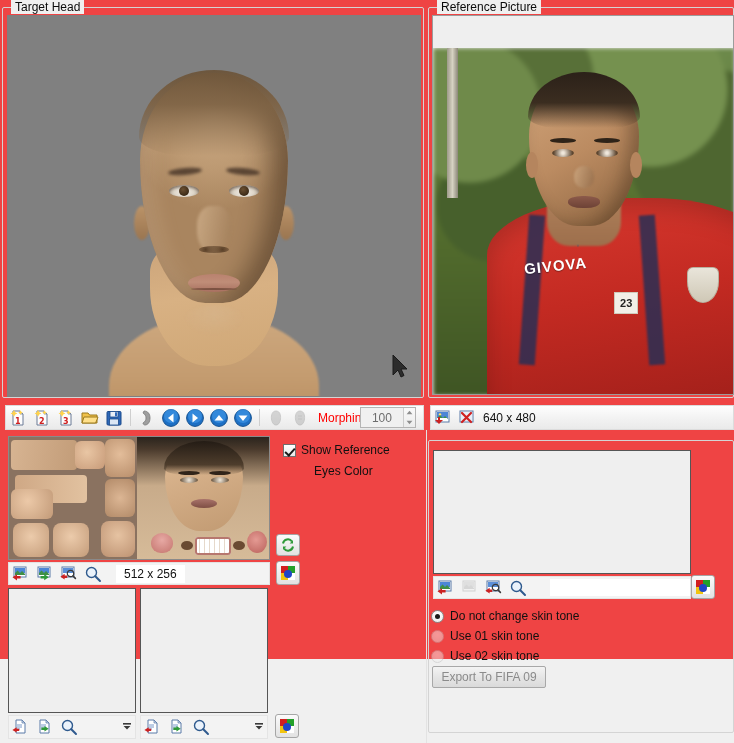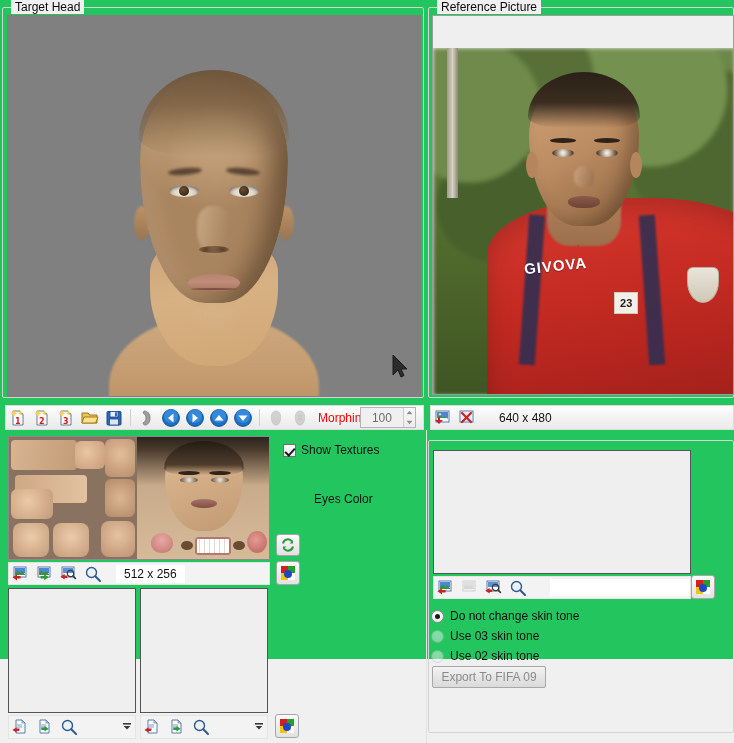--- a/index.html
+++ b/index.html
@@ -4,21 +4,21 @@
 <style>
   html, body {
     margin: 0; padding: 0;
     width: 734px; height: 743px;
     background: #f0f0f0;
     font-family: "Liberation Sans", sans-serif;
     font-size: 12px;
     color: #111;
     overflow: hidden;
   }
-  #app { position: relative; width: 734px; height: 659px; background: #22c55e; }
+  #app { position: relative; width: 734px; height: 659px; background: #ef4444; }
 
   
   .group { position: absolute; }
   .group > .gb-border {
     position: absolute; left: 0; right: 0; top: 7px; bottom: 0;
     border: 1px solid #d4d4d4; border-radius: 2px;
   }
   .group > .gb-title {
     position: absolute; left: 9px; top: 0; padding: 0 4px;
     background: #f0f0f0; font-size: 12px; color: #0b0b0b; line-height: 14px;
@@ -435,21 +435,21 @@
         <path d="M4 17l4-4H5v-3H3v3H0z" fill="#cc2222" transform="translate(1,-2)"></path>
       </svg>
     </div>
     <div class="tb-btn">
       <svg width="18" height="18" viewBox="0 0 18 18">
         <rect x="2" y="2" width="13" height="11" fill="#ffffff" stroke="#5a7aa8" stroke-width="1"></rect>
         <rect x="3" y="3" width="11" height="9" fill="#e8eef8"></rect>
         <path d="M4 4l9 9M13 4l-9 9" stroke="#d02020" stroke-width="2.2" stroke-linecap="round"></path>
       </svg>
     </div>
-    <div class="tb-label" style="margin-left:20px;">640 x 480</div>
+    <div class="tb-label" style="margin-left:4px;">640 x 480</div>
   </div>
 
   <div class="preview-box" style="left:8px; top:436px; width:262px; height:124px; border-color:#8a8a8a;">
 
     <div style="position:absolute; left:0; top:0; width:128px; height:100%; background:#8a7260;">
       <div style="position:absolute; left:2px; top:3px; width:66px; height:30px; border-radius:4px;
             background:linear-gradient(100deg,#d7b492,#c29c78); filter:blur(.4px);"></div>
       <div style="position:absolute; left:66px; top:4px; width:30px; height:28px; border-radius:6px;
             background:radial-gradient(circle at 40% 40%,#e9c6a4,#c79a78);"></div>
       <div style="position:absolute; left:96px; top:2px; width:30px; height:38px; border-radius:6px;
@@ -535,24 +535,24 @@
       <rect x="1" y="1" width="7" height="7" fill="#d11f1f"></rect>
       <rect x="8" y="1" width="7" height="7" fill="#22a02a"></rect>
       <rect x="1" y="8" width="7" height="7" fill="#f2c40f"></rect>
       <rect x="8" y="8" width="7" height="7" fill="#ffffff"></rect>
       <circle cx="8" cy="9" r="4" fill="#1f46c8"></circle>
     </svg>
   </div>
 
   <div class="chk-row" style="left:283px; top:443px;">
     <div class="chk checked"></div>
-    <span>Show Textures</span>
-  </div>
-
-  <div class="caption" style="left:314px; top:492px;">Eyes Color</div>
+    <span>Show Reference</span>
+  </div>
+
+  <div class="caption" style="left:314px; top:464px;">Eyes Color</div>
 
 
   <div class="sqbtn" style="left:276px; top:534px; width:24px; height:22px;">
     <svg width="16" height="16" viewBox="0 0 16 16">
       <path d="M3 6.5a5 5 0 0 1 9-2" fill="none" stroke="#2f9a39" stroke-width="2"></path>
       <path d="M13 3.2v3.4H9.6z" fill="#2f9a39"></path>
       <path d="M13 9.5a5 5 0 0 1-9 2" fill="none" stroke="#2f9a39" stroke-width="2"></path>
       <path d="M3 12.8V9.4h3.4z" fill="#2f9a39"></path>
     </svg>
   </div>
@@ -682,21 +682,21 @@
       <circle cx="8" cy="9" r="4" fill="#1f46c8"></circle>
     </svg>
   </div>
 
   <div class="radio-row" style="left:431px; top:609px;">
     <div class="radio sel"></div>
     <span>Do not change skin tone</span>
   </div>
   <div class="radio-row" style="left:431px; top:629px;">
     <div class="radio dim"></div>
-    <span>Use 03 skin tone</span>
+    <span>Use 01 skin tone</span>
   </div>
   <div class="radio-row" style="left:431px; top:649px;">
     <div class="radio dim"></div>
     <span>Use 02 skin tone</span>
   </div>
 
   <div class="btn-std" style="left:432px; top:666px; width:114px; height:22px;">Export To FIFA 09</div>
 
   <div class="divider-v" style="left:426px; top:430px; height:313px;"></div>
 

